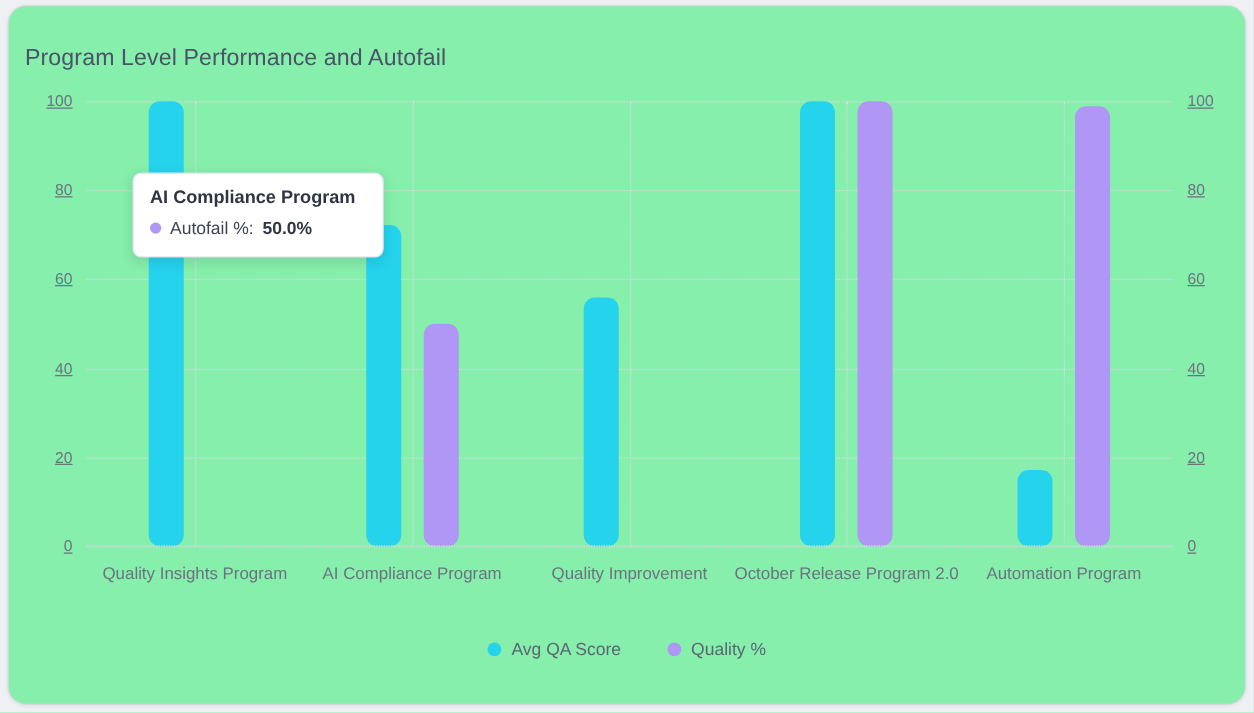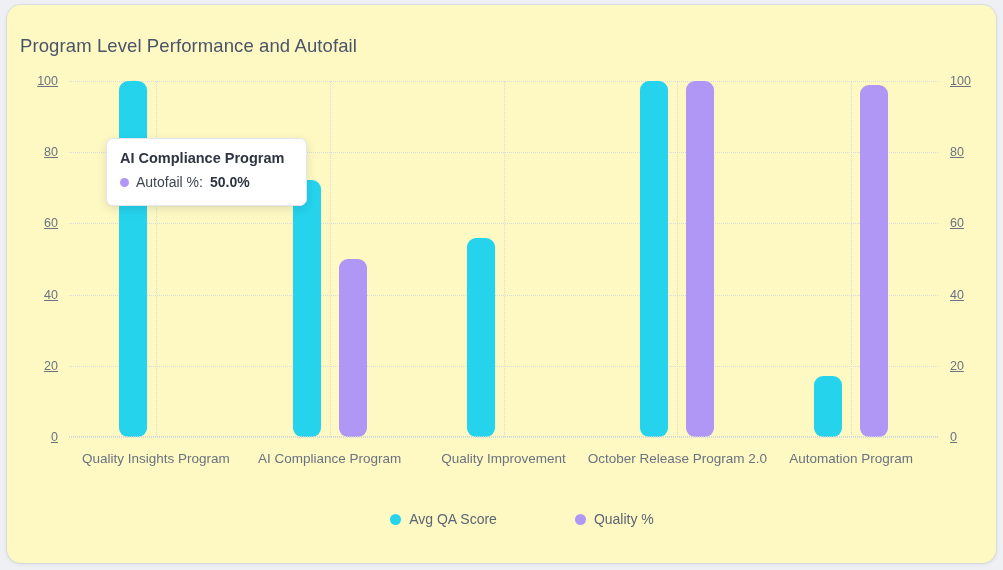--- a/index.html
+++ b/index.html
@@ -13,21 +13,21 @@
     font-family: "Liberation Sans", sans-serif;
     overflow: hidden;
   }
 
   #card {
     position: absolute;
     left: 7px;
     top: 5px;
     width: 989px;
     height: 558px;
-    background: #fef9c3;
+    background: #86efac;
     border-radius: 14px;
     box-shadow: 0 1px 4px rgba(30, 40, 60, 0.10), 0 0 0 1px rgba(200, 206, 214, 0.35);
     overflow: hidden;
   }
 
   #chart-title {
     position: absolute;
     left: 13px;
     top: 30px;
     font-size: 18.5px;
@@ -115,21 +115,20 @@
     justify-content: center;
     align-items: center;
     gap: 37px;
   }
   .legend-item {
     display: flex;
     align-items: center;
     gap: 8px;
     font-size: 14px;
     color: #5b6474;
-    margin-left: 41px;
   }
   .legend-dot {
     width: 11px;
     height: 11px;
     border-radius: 50%;
     display: block;
   }
 
   
   #tooltip {

